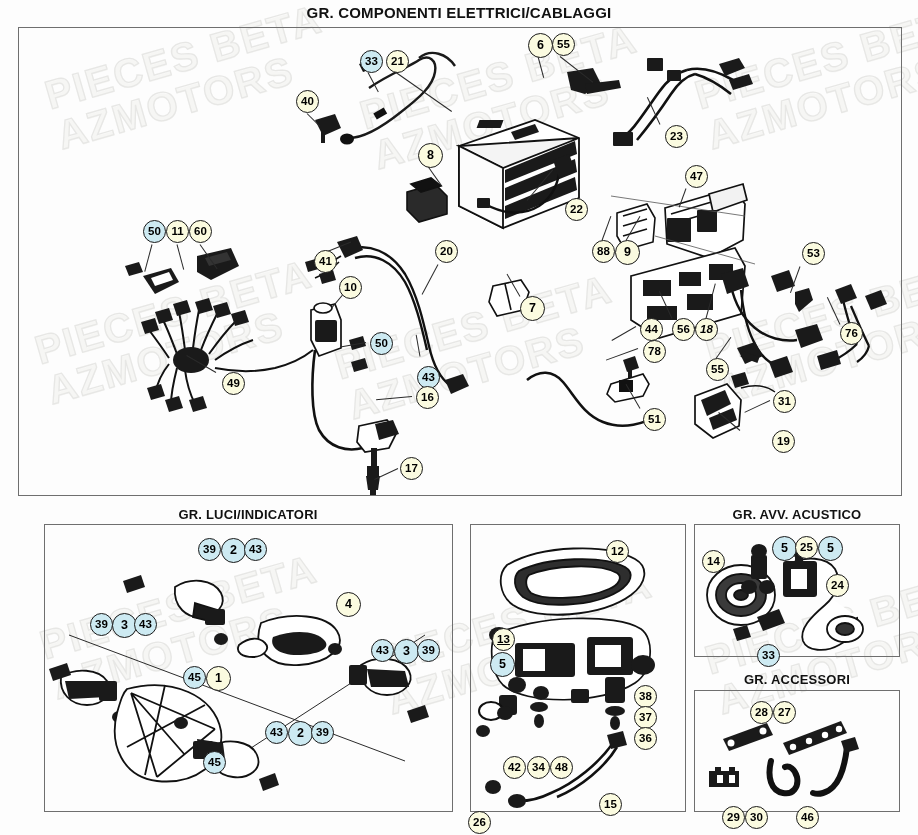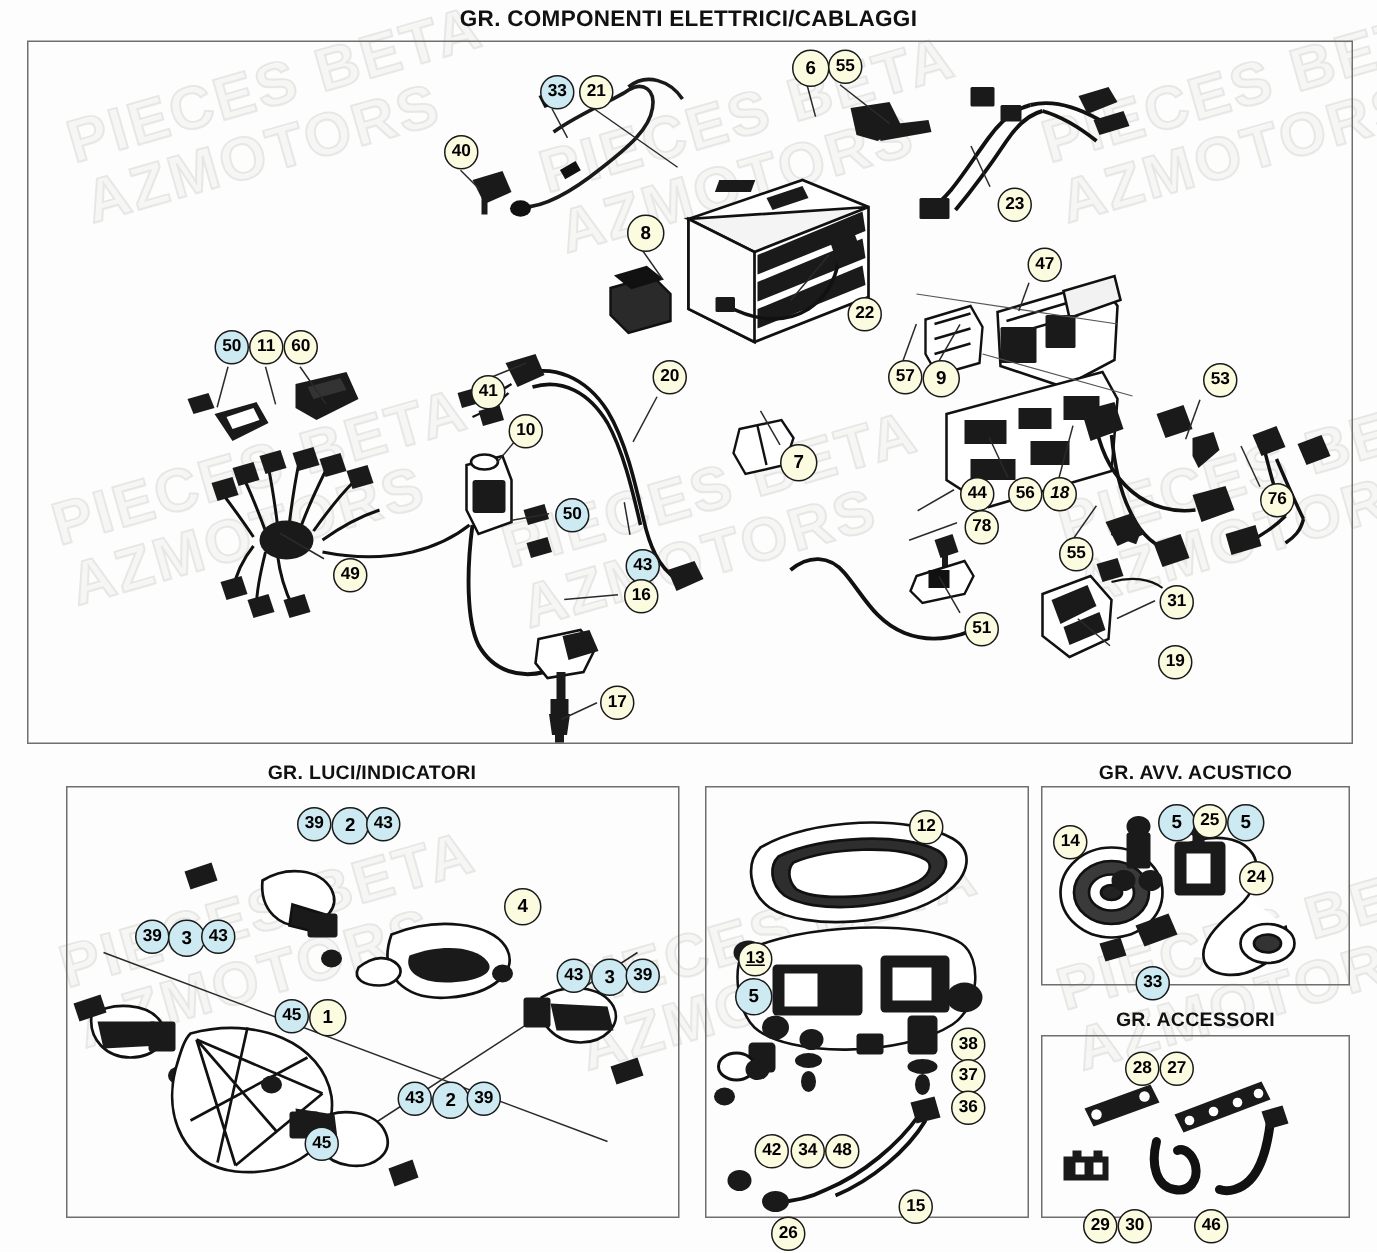--- a/index.html
+++ b/index.html
@@ -584,21 +584,21 @@
   <div id="callout-layer">
       <div class="cal cy sm" style="left: 360px; top: 50px;">33</div>
       <div class="cal yl sm" style="left: 386px; top: 50px;">21</div>
       <div class="cal yl" style="left: 528px; top: 33px;">6</div>
       <div class="cal yl sm" style="left: 552px; top: 33px;">55</div>
       <div class="cal yl sm" style="left: 296px; top: 90px;">40</div>
       <div class="cal yl sm" style="left: 665px; top: 125px;">23</div>
       <div class="cal yl" style="left: 418px; top: 143px;">8</div>
       <div class="cal yl sm" style="left: 517px; top: 198px; margin-left: 48px;">22</div>
       <div class="cal yl sm" style="left: 685px; top: 165px;">47</div>
-      <div class="cal yl sm" style="left: 592px; top: 240px;">57</div>
+      <div class="cal yl sm" style="left: 592px; top: 240px;">88</div>
       <div class="cal yl" style="left: 615px; top: 240px;">9</div>
       <div class="cal yl sm" style="left: 802px; top: 242px;">53</div>
       <div class="cal cy sm" style="left: 143px; top: 220px;">50</div>
       <div class="cal yl sm" style="left: 166px; top: 220px;">11</div>
       <div class="cal yl sm" style="left: 189px; top: 220px;">60</div>
       <div class="cal yl sm" style="left: 314px; top: 250px;">41</div>
       <div class="cal yl sm" style="left: 339px; top: 276px;">10</div>
       <div class="cal yl sm" style="left: 435px; top: 240px;">20</div>
       <div class="cal yl" style="left: 520px; top: 296px;">7</div>
       <div class="cal yl sm" style="left: 672px; top: 318px;">56</div>
@@ -634,21 +634,21 @@
       <div class="cal yl sm" style="left: 606px; top: 540px;">12</div>
       <div class="cal yl sm" style="left: 492px; top: 628px; text-decoration: underline;">13</div>
       <div class="cal cy" style="left: 490px; top: 652px;">5</div>
       <div class="cal yl sm" style="left: 634px; top: 685px;">38</div>
       <div class="cal yl sm" style="left: 634px; top: 706px;">37</div>
       <div class="cal yl sm" style="left: 634px; top: 727px;">36</div>
       <div class="cal yl sm" style="left: 503px; top: 756px;">42</div>
       <div class="cal yl sm" style="left: 527px; top: 756px;">34</div>
       <div class="cal yl sm" style="left: 550px; top: 756px;">48</div>
       <div class="cal yl sm" style="left: 599px; top: 793px;">15</div>
-      <div class="cal yl sm" style="left: 514px; top: 811px;">26</div>
+      <div class="cal yl sm" style="left: 468px; top: 811px;">26</div>
       <div class="cal yl sm" style="left: 702px; top: 550px;">14</div>
       <div class="cal cy" style="left: 772px; top: 536px;">5</div>
       <div class="cal yl sm" style="left: 795px; top: 536px;">25</div>
       <div class="cal cy" style="left: 818px; top: 536px;">5</div>
       <div class="cal yl sm" style="left: 826px; top: 574px;">24</div>
       <div class="cal cy sm" style="left: 757px; top: 644px;">33</div>
       <div class="cal yl sm" style="left: 750px; top: 701px;">28</div>
       <div class="cal yl sm" style="left: 773px; top: 701px;">27</div>
       <div class="cal yl sm" style="left: 722px; top: 806px;">29</div>
       <div class="cal yl sm" style="left: 745px; top: 806px;">30</div>

